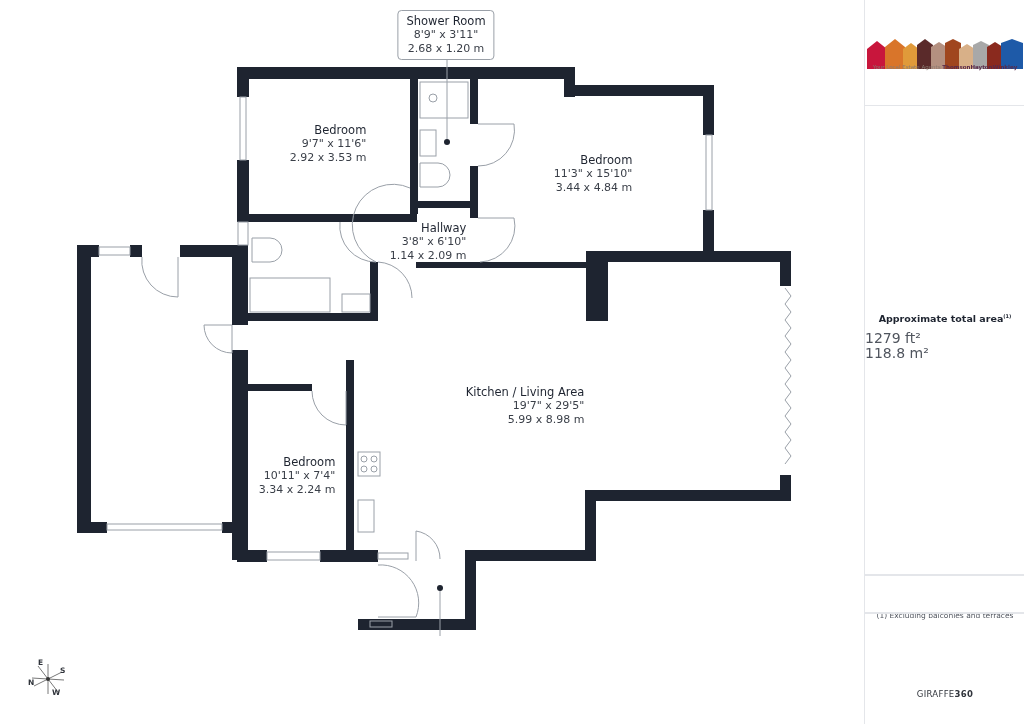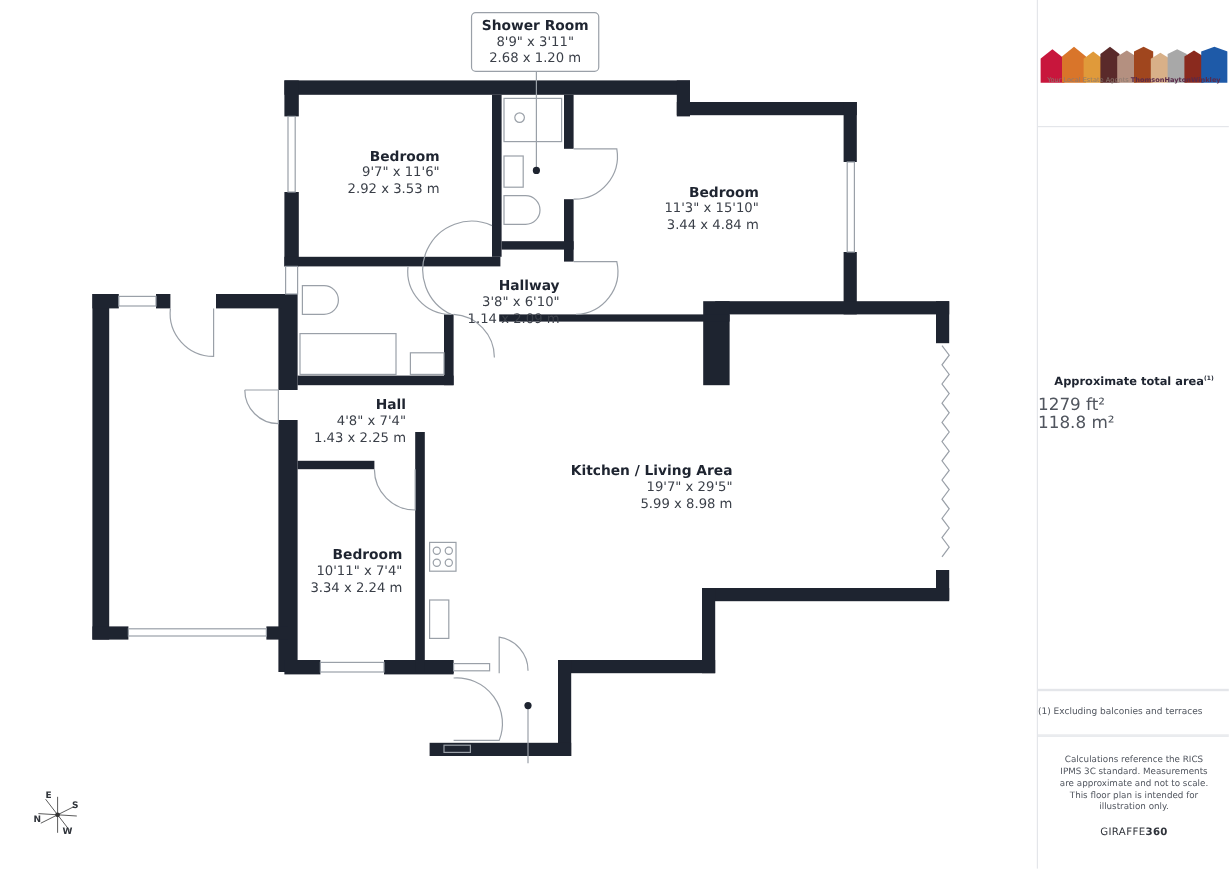--- a/index.html
+++ b/index.html
@@ -1,32 +1,32 @@
 <!DOCTYPE html>
 <html><head>
   <meta charset="utf-8">
   <style>
     html, body { margin: 0; padding: 0; background: #ffffff; }
     body { width: 1024px; height: 724px; position: relative; overflow: hidden; font-family: "DejaVu Sans", sans-serif; color: #1e2430; }
     .frame { position: absolute; left: 0; top: 0; width: 1024px; height: 724px; box-sizing: border-box; }
     .plan-area { position: absolute; left: 0; top: 0; width: 864px; height: 724px; }
     svg.plan { position: absolute; left: 0; top: 0; }
     .room-label { position: absolute; text-align: right; transform: translateX(-50%); line-height: 1.25; white-space: nowrap; }
-    .room-name { font-weight: bold; font-size: 11.5px; color: #1e2430; }
+    .room-name { font-weight: normal; font-size: 11.5px; color: #1e2430; }
     .room-dim { font-size: 11px; color: #3a3f48; }
     .callout { position: absolute; background: #fff; border: 1px solid #9aa0a8; border-radius: 4px; text-align: center; line-height: 1.25; padding: 3px 8px; transform: translateX(-50%); white-space: nowrap; }
     .sidebar { position: absolute; left: 864px; top: 0; width: 160px; height: 724px; border-left: 1px solid #e4e6ea; background: #fff; }
     .sb-section { position: absolute; left: 0; width: 160px; border-bottom: 1px solid #e4e6ea; }
     .logo { position: absolute; left: 2px; top: 34px; width: 156px; height: 40px; }
     .logo-text { position: absolute; left: 0; top: 64px; width: 160px; text-align: center; font-size: 5.5px; color: #8a7a70; white-space: nowrap; }
     .logo-text b { color: #5a2a4a; }
     .area-title { position: absolute; top: 313px; width: 160px; text-align: center; font-size: 9.5px; font-weight: bold; color: #1e2430; }
     .area-title sup { font-size: 5px; }
     .area-val { position: absolute; width: 160px; text-align: left; font-size: 14px; color: #50555e; }
-    .footnote { position: absolute; top: 588px; width: 160px; font-size: 7.5px; color: #50555e; }
+    .footnote { position: absolute; top: 611px; width: 160px; text-align: center; font-size: 7.5px; color: #50555e; }
     .disclaimer { position: absolute; top: 628px; left: 14px; width: 132px; text-align: center; font-size: 7.3px; line-height: 1.35; color: #50555e; }
     .brand { position: absolute; top: 689px; width: 160px; text-align: center; font-size: 8.5px; color: #30343b; letter-spacing: 0.3px; }
     .brand b { font-weight: bold; }
     .compass { position: absolute; left: 26px; top: 658px; width: 50px; height: 42px; }
     .compass span { position: absolute; font-size: 7.5px; font-weight: bold; color: #30343b; }
   </style>
 </head>
 <body>
 
 <div class="frame">
@@ -127,31 +127,26 @@
     <div class="room-label" style="left:593px; top:153px;">
       <div class="room-name">Bedroom</div>
       <div class="room-dim">11'3" x 15'10"</div>
       <div class="room-dim">3.44 x 4.84 m</div>
     </div>
     <div class="callout" style="left:446px; top:10px;">
       <div class="room-name">Shower Room</div>
       <div class="room-dim">8'9" x 3'11"</div>
       <div class="room-dim">2.68 x 1.20 m</div>
     </div>
-    <div class="room-label" style="left:428px; top:221px;margin-top:10px;">
+    <div class="room-label" style="left:428px; top:221px;">
       <div class="room-name">Hallway</div>
       <div class="room-dim">3'8" x 6'10"</div>
       <div class="room-dim">1.14 x 2.09 m</div>
     </div>
-    <div class="room-label" style="left:300px; top:330px;">
-      <div class="room-name">Hall</div>
-      <div class="room-dim">4'8" x 7'4"</div>
-      <div class="room-dim">1.43 x 2.25 m</div>
-    </div>
-    <div class="room-label" style="left:543px; top:385px;">
+    <div class="room-label" style="left:525px; top:385px;">
       <div class="room-name">Kitchen / Living Area</div>
       <div class="room-dim">19'7" x 29'5"</div>
       <div class="room-dim">5.99 x 8.98 m</div>
     </div>
     <div class="room-label" style="left:297px; top:455px;">
       <div class="room-name">Bedroom</div>
       <div class="room-dim">10'11" x 7'4"</div>
       <div class="room-dim">3.34 x 2.24 m</div>
     </div>
 
@@ -187,16 +182,15 @@
         <path d="M134,30 V4 L145,0 L156,4 V30 Z" fill="#1e5aa8"></path>
       </svg>
       <div class="logo-text"><span>Your Local Estate Agents</span> <b>ThomsonHaytonWinkley</b></div>
     </div>
     <div class="area-title"><span>Approximate total area</span><sup>(1)</sup></div>
     <div class="area-val" style="top:330px;">1279 ft²</div>
     <div class="area-val" style="top:345px;">118.8 m²</div>
     <div class="sb-section" style="top:574px; height:0; border-top:1px solid #e4e6ea;"></div>
     <div class="footnote">(1) Excluding balconies and terraces</div>
     <div class="sb-section" style="top:612px; height:0; border-top:1px solid #e4e6ea;"></div>
-    <div class="disclaimer">Calculations reference the RICS IPMS 3C standard. Measurements are approximate and not to scale. This floor plan is intended for illustration only.</div>
     <div class="brand"><span>GIRAFFE</span><b>360</b></div>
   </div>
 </div>
 
 </body></html>

